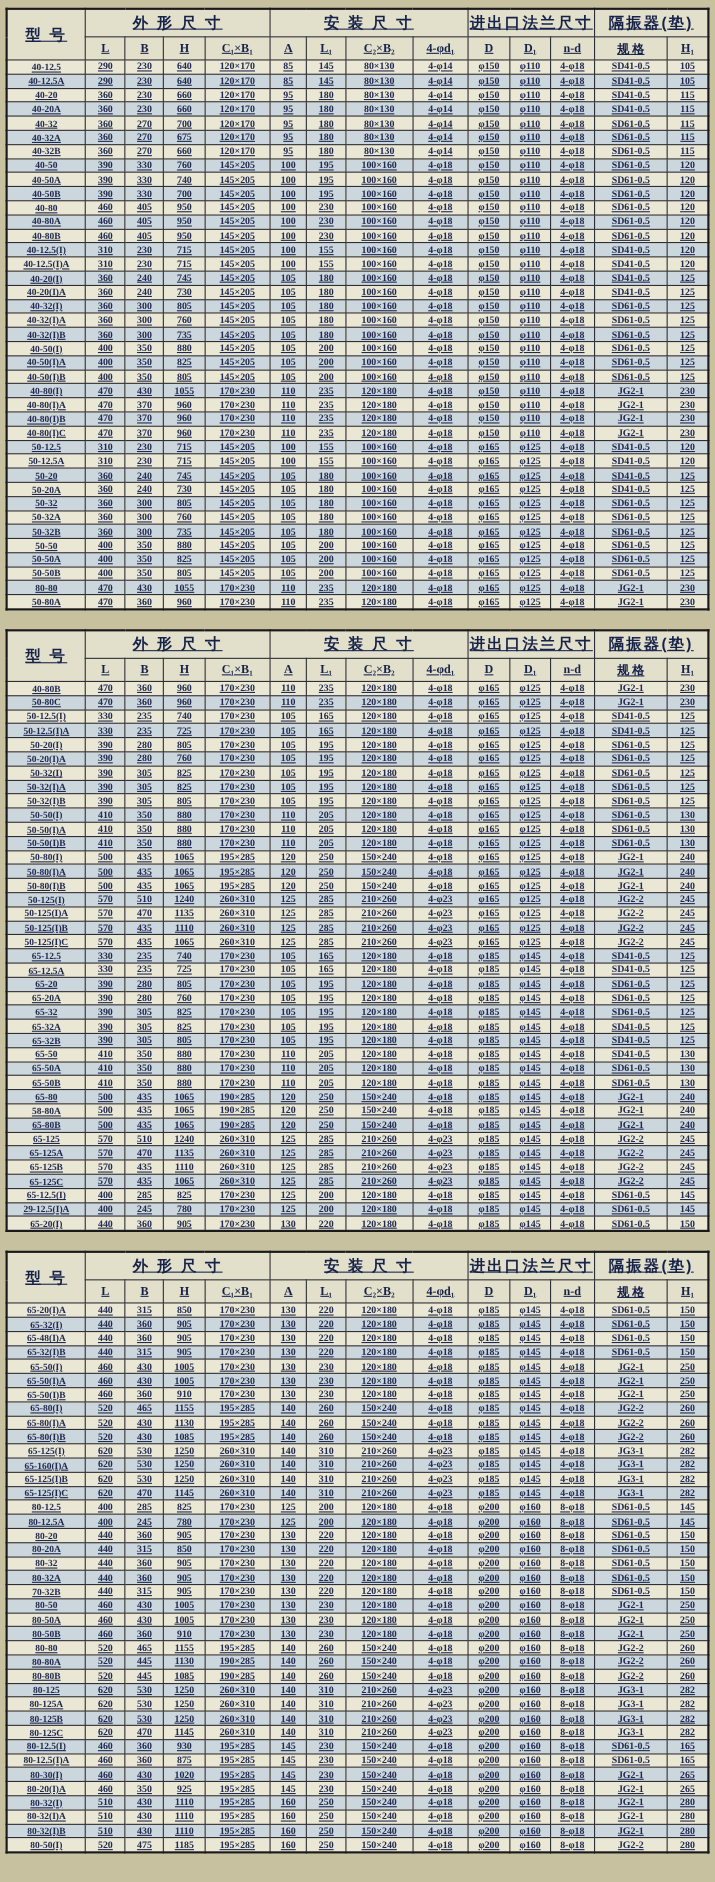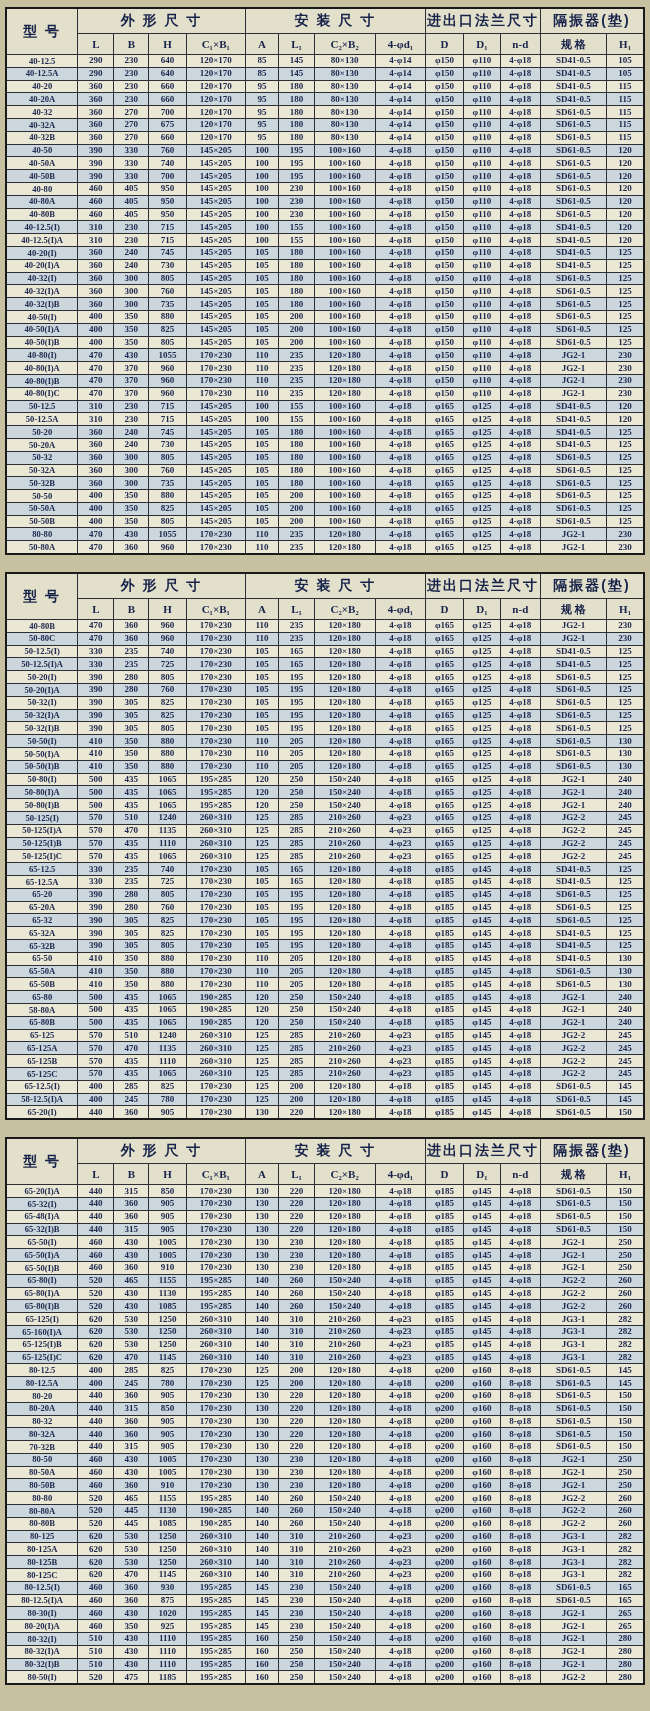--- a/index.html
+++ b/index.html
@@ -11,20 +11,21 @@
     box-sizing:border-box;
   }
   .page{padding:7px 5px 0 5px;}
   table.spec{
     width:640px;
     border-collapse:collapse;
     table-layout:fixed;
     margin:0 0 17px 0;
     background:#e9e6d2;
     border:2px solid #1a1a1a;
+    text-decoration:underline;
   }
   table.spec th, table.spec td{
     border:1px solid #2e2e36;
     text-align:center;
     vertical-align:middle;
     padding:0;
     overflow:hidden;
     white-space:nowrap;
   }
   table.spec thead th{
@@ -1371,21 +1372,21 @@
           <td>200</td>
           <td>120×180</td>
           <td>4-φ18</td>
           <td>φ185</td>
           <td>φ145</td>
           <td>4-φ18</td>
           <td>SD61-0.5</td>
           <td>145</td>
         </tr>
         <tr>
-          <td class="model-cell">58-12.5(I)A</td>
+          <td class="model-cell">29-12.5(I)A</td>
           <td>400</td>
           <td>245</td>
           <td>780</td>
           <td>170×230</td>
           <td>125</td>
           <td>200</td>
           <td>120×180</td>
           <td>4-φ18</td>
           <td>φ185</td>
           <td>φ145</td>

